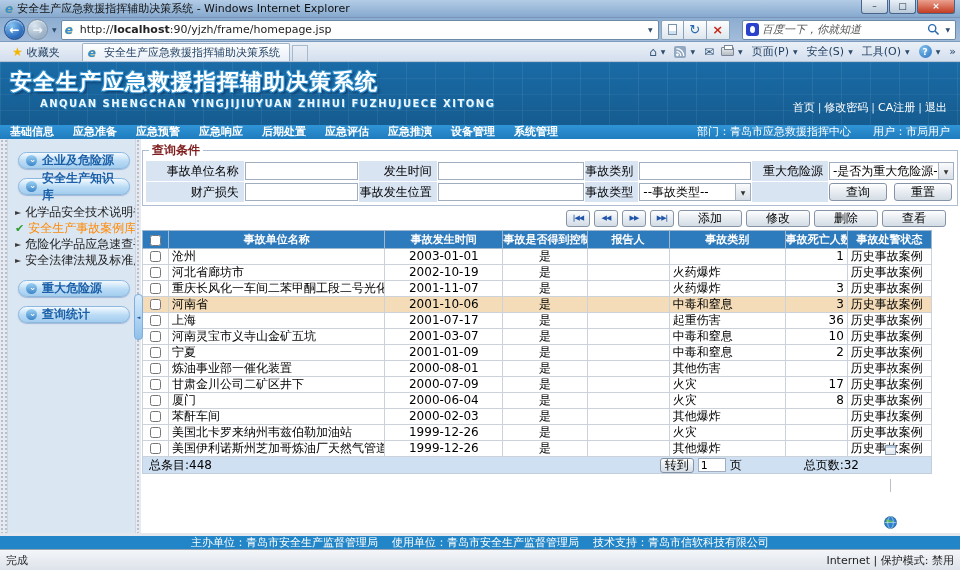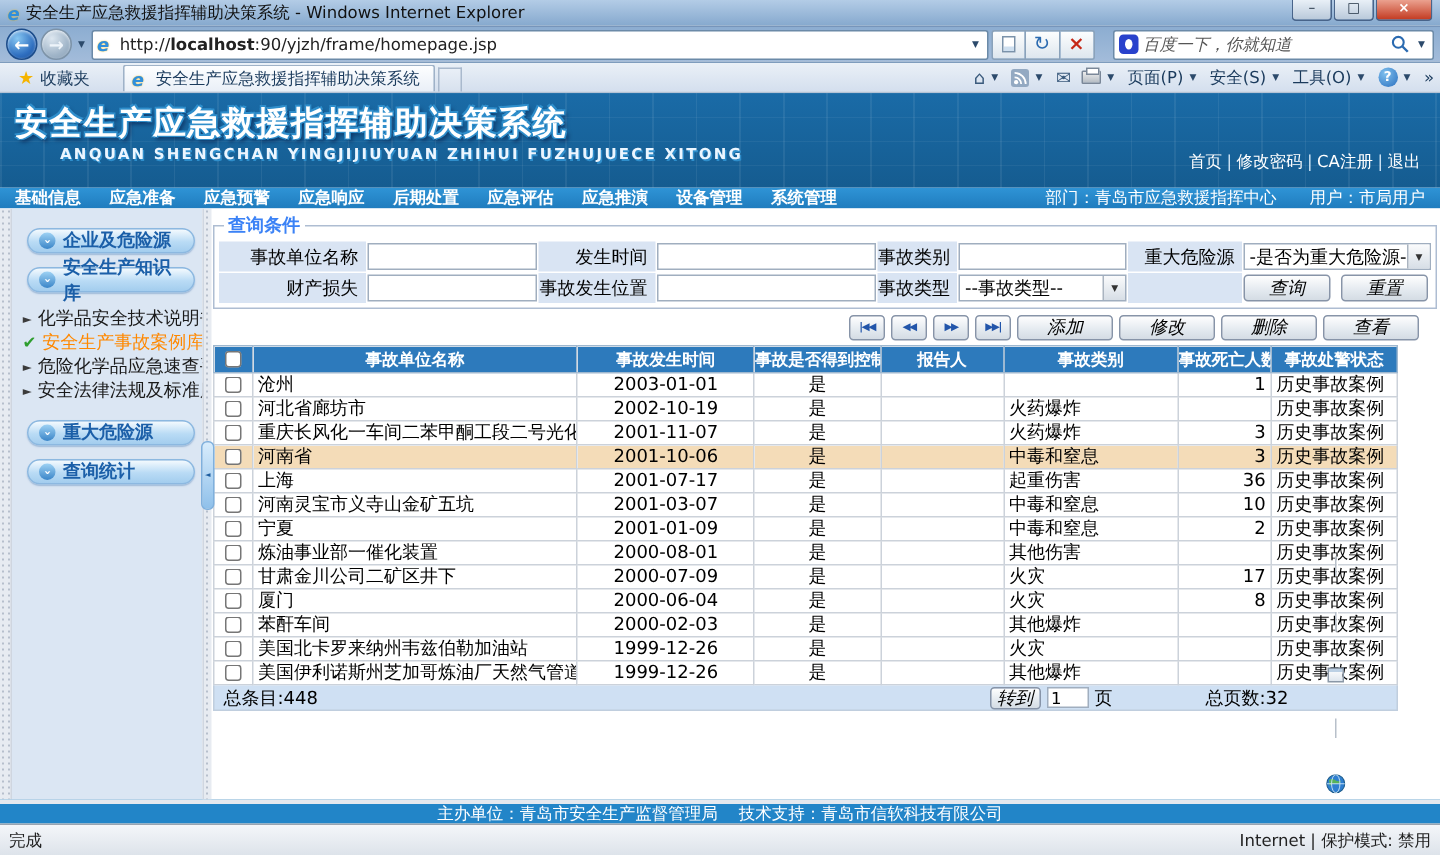--- a/index.html
+++ b/index.html
@@ -136,41 +136,41 @@
   .navitem { height:16px; display:flex; align-items:center; gap:4px; color:#1a1a1a;
     white-space:nowrap; overflow:hidden; }
   .navitem .arr { font-size:8px; color:#3c3c3c; flex:none; }
   .navitem.active { color:#ff8800; }
   .navitem.active .chk { color:#2e9e2e; font-size:11px; font-weight:bold; flex:none; }
   .gap-top { margin-top:12px; }
 
   
   .content { flex:1; background:#fff; padding:3px 2px 0 1px; overflow:hidden; }
   fieldset.qf { border:1px solid #aebdd2; padding:1px 2px 2px; margin-bottom:2px; }
-  fieldset.qf legend { font-size:12px; font-weight:bold; color:#3b82f6;
+  fieldset.qf legend { font-size:12px; font-weight:bold; color:#7f1d1d;
     margin-left:4px; padding:0 3px; }
   .qtable { width:100%; border-collapse:separate; border-spacing:1px; }
   .qtable td { height:20px; font-size:12px; vertical-align:middle; }
   td.lbl { background:#d9e4f3; text-align:right; padding-right:5px;
     white-space:nowrap; }
   .c1{width:98px;} .c2{width:114px;} .c3{width:78px;} .c4{width:148px;}
   .c5{width:52px;} .c6{width:112px;} .c7{width:76px;}
   .qtable input[type=text] { width:100%; height:18px; border:1px solid #a0aebf;
     font-size:12px; padding:0 2px; font-family:inherit; }
   .fakesel { height:18px; border:1px solid #a0aebf; background:#fff;
     display:flex; align-items:center; padding:0 0 0 3px; }
   .fakesel .sv { flex:1; white-space:nowrap; overflow:hidden; }
   .selarrow { width:15px; height:16px; flex:none;
     background:linear-gradient(#fafbfc,#d7dee6); border-left:1px solid #aab4c0;
     display:flex; align-items:center; justify-content:center; font-size:6px;
     color:#333; }
   .btn { height:18px; min-width:58px; padding:0 8px; font-size:12px;
     font-family:inherit; color:#000; border:1px solid #8794a8; border-radius:3px;
     background:linear-gradient(#fefefe,#e3e9ef 60%,#d4dce4);
-    display:inline-flex; align-items:center; justify-content:center;font-style:italic; }
+    display:inline-flex; align-items:center; justify-content:center; }
   .qbtns { display:flex; justify-content:flex-end; gap:7px; padding-right:2px; }
 
   .toolbar { height:20px; display:flex; justify-content:flex-end;
     align-items:center; gap:4px; margin:1px 12px 2px 0; }
   .pgbtn { height:17px; width:24px; min-width:0; padding:0; font-size:7px;
     letter-spacing:-1px; color:#2255aa; font-weight:bold; }
   .tbtn { height:17px; min-width:64px; }
 
   table.grid { width:790px; border-collapse:collapse; table-layout:fixed;
     font-size:12px; border:1px solid #b5bdc8; }
@@ -612,20 +612,21 @@
           <span>页</span>
         </span>
         <span class="pages-lbl">总页数:32</span>
       </div>
 
     </div>
   </div>
 
   <div class="pagefooter">
     <span>主办单位：青岛市安全生产监督管理局</span>
+    <span>使用单位：青岛市安全生产监督管理局</span>
     <span>技术支持：青岛市信软科技有限公司</span>
   </div>
 
   <div class="statusbar">
     <span>完成</span>
     <span class="sb-right">
       <span class="sb-sep"></span>
         <span class="sb-sep"></span>
       <span class="mini-pane-ico"></span>
       <span class="sb-sep"></span>

